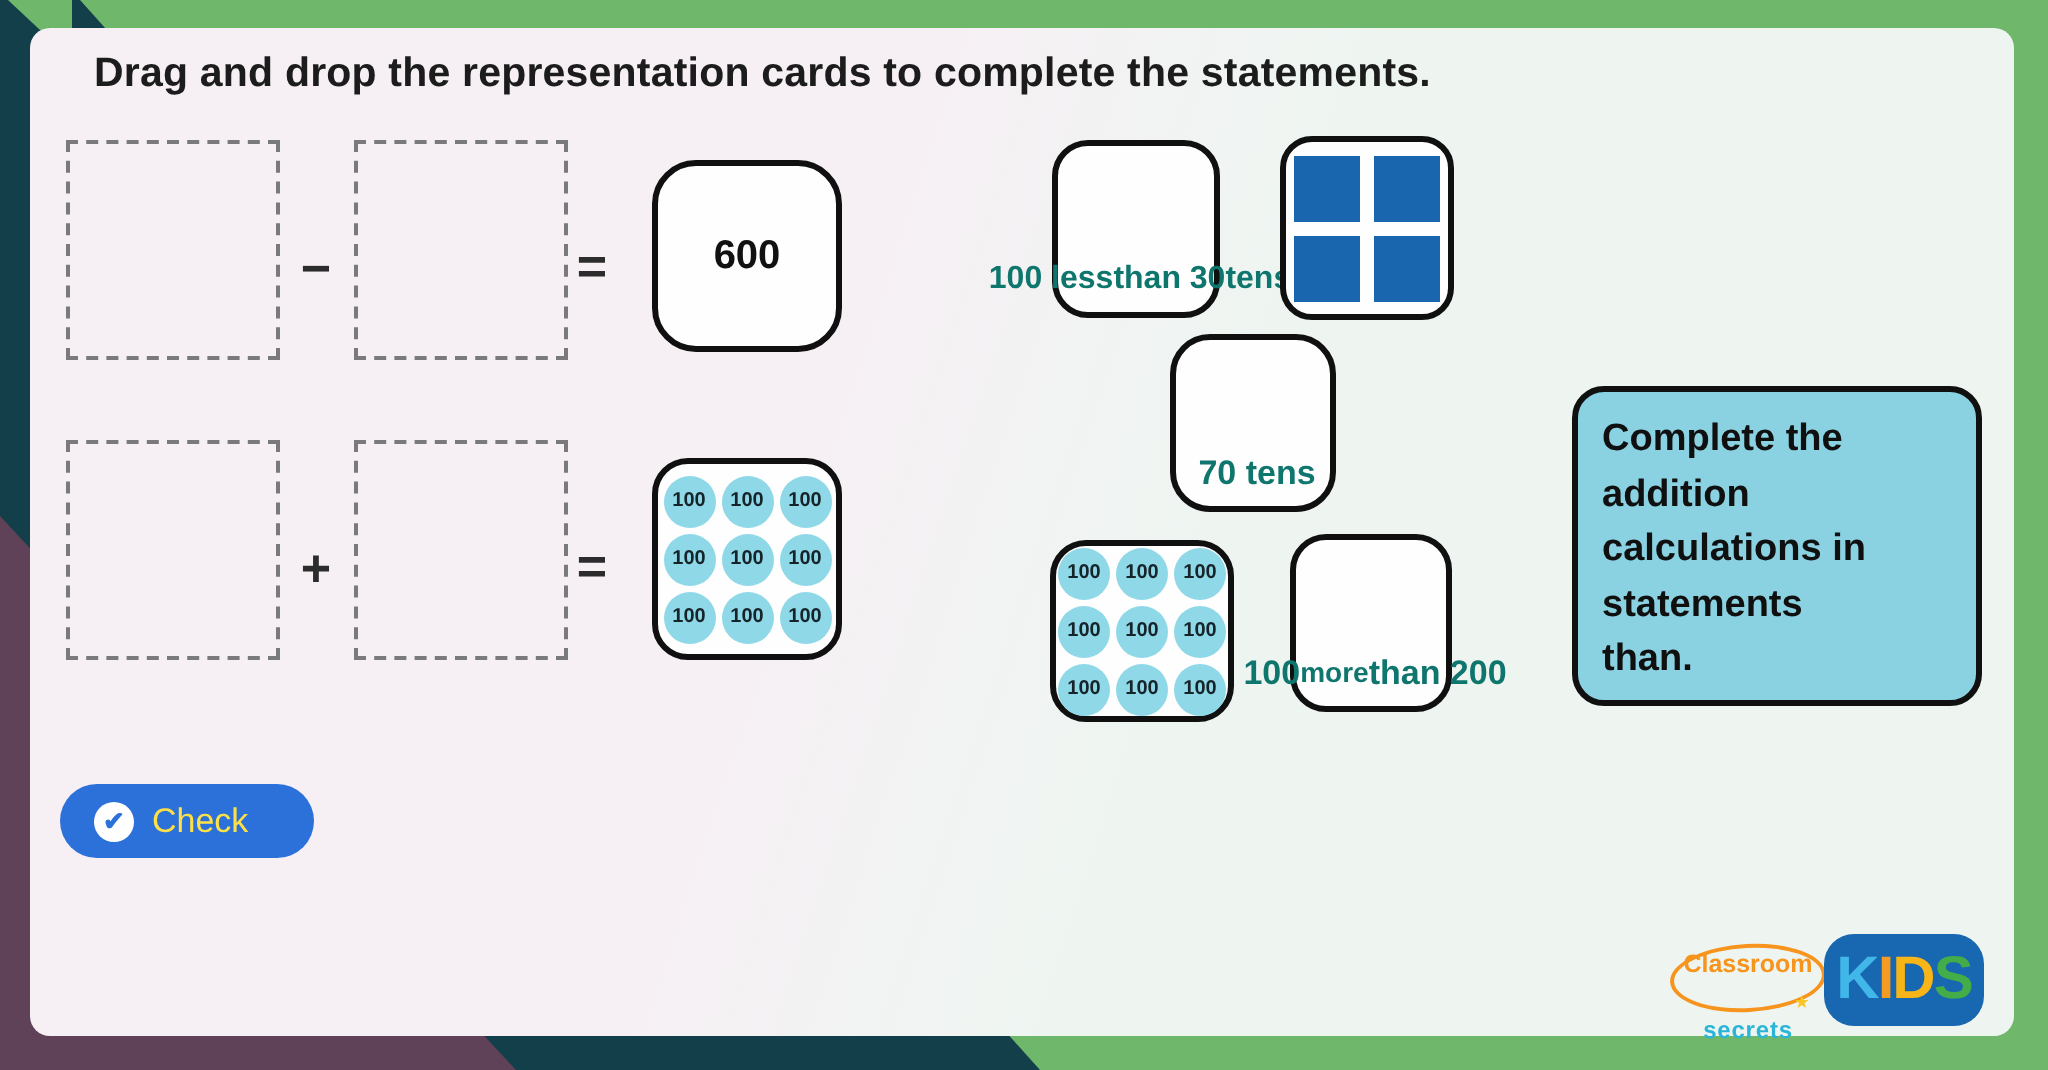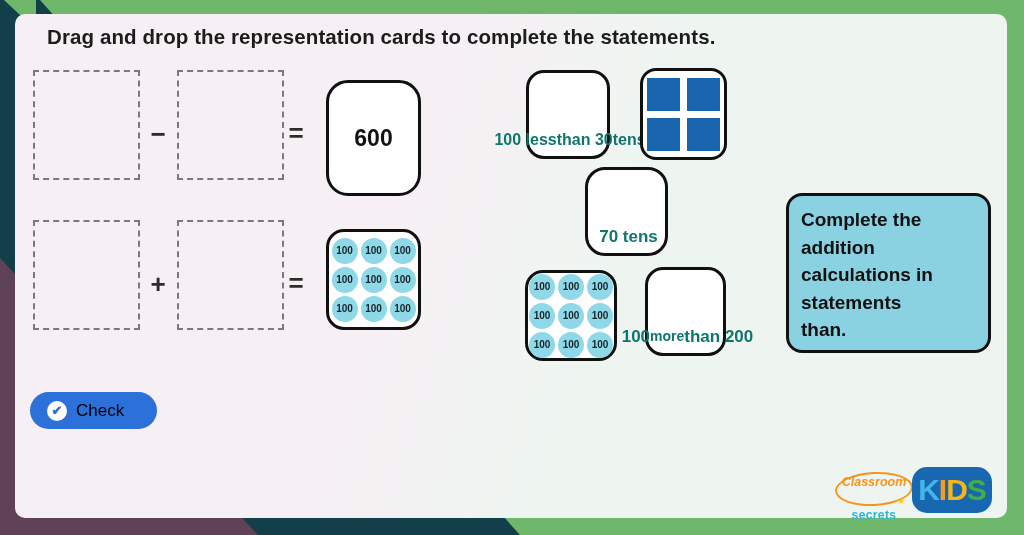--- a/index.html
+++ b/index.html
@@ -40,23 +40,23 @@
   .op{
     position:absolute;font-size:26px;font-weight:700;color:#2c2c2c;
     width:30px;text-align:center;
   }
   
   .rescard,.dragcard{
     position:absolute;background:#fefefe;border:3px solid #101010;
     box-sizing:border-box;
   }
   .card-600{
-    left:311px;top:66px;width:95px;height:116px;border-radius:22px;
-    display:flex;align-items:center;justify-content:center;
-    font-size:23px;font-weight:700;color:#111;
+    left:311px;top:66px;width:95px;height:96px;border-radius:22px;
+    display:flex;align-items:center;justify-content:center;
+    font-size:20px;font-weight:700;color:#111;
   }
   .counter-card{
     border-radius:18px;display:grid;
     grid-template-columns:repeat(3,26px);grid-auto-rows:26px;
     gap:3px;align-content:center;justify-content:center;
   }
   .counter{
     width:26px;height:26px;border-radius:50%;background:#8ed8e8;
     display:flex;align-items:center;justify-content:center;
     font-size:10px;font-weight:700;color:#16242a;
@@ -85,32 +85,32 @@
     position:absolute;left:15px;top:378px;width:127px;height:37px;
     background:#2c70d9;border:none;border-radius:19px;
     display:flex;align-items:center;justify-content:flex-start;
     gap:9px;padding:0 0 0 17px;cursor:pointer;box-sizing:border-box;
   }
   .check-icon{
     width:20px;height:20px;border-radius:50%;background:#ffffff;
     display:flex;align-items:center;justify-content:center;
     font-size:13px;font-weight:700;color:#2c70d9;
   }
-  .check-label{color:#000000;font-size:17px;}
+  .check-label{color:#fde047;font-size:17px;}
   
   .cs-logo{
     position:absolute;left:822px;top:457px;width:74px;height:38px;
   }
   .cs-ring{
     position:absolute;inset:1px -2px 3px -2px;border:2px solid #f7941d;
     border-radius:50%;transform:rotate(-3deg);
   }
   .cs-top{
     position:absolute;left:3px;top:4px;width:68px;text-align:center;
-    font-size:12.5px;font-weight:700;color:#f7941d;font-style:italic;
+    font-size:12.5px;font-weight:700;color:#f7941d;
   }
   .cs-bottom{
     position:absolute;left:3px;top:17px;width:68px;text-align:center;
     font-size:12px;font-weight:700;color:#2ab5d8;letter-spacing:.4px;margin-top:20px;
   }
   .cs-star{
     position:absolute;right:6px;bottom:3px;font-size:9px;color:#f9c623;
   }
   .kids-logo{
     position:absolute;left:897px;top:453px;width:80px;height:46px;

